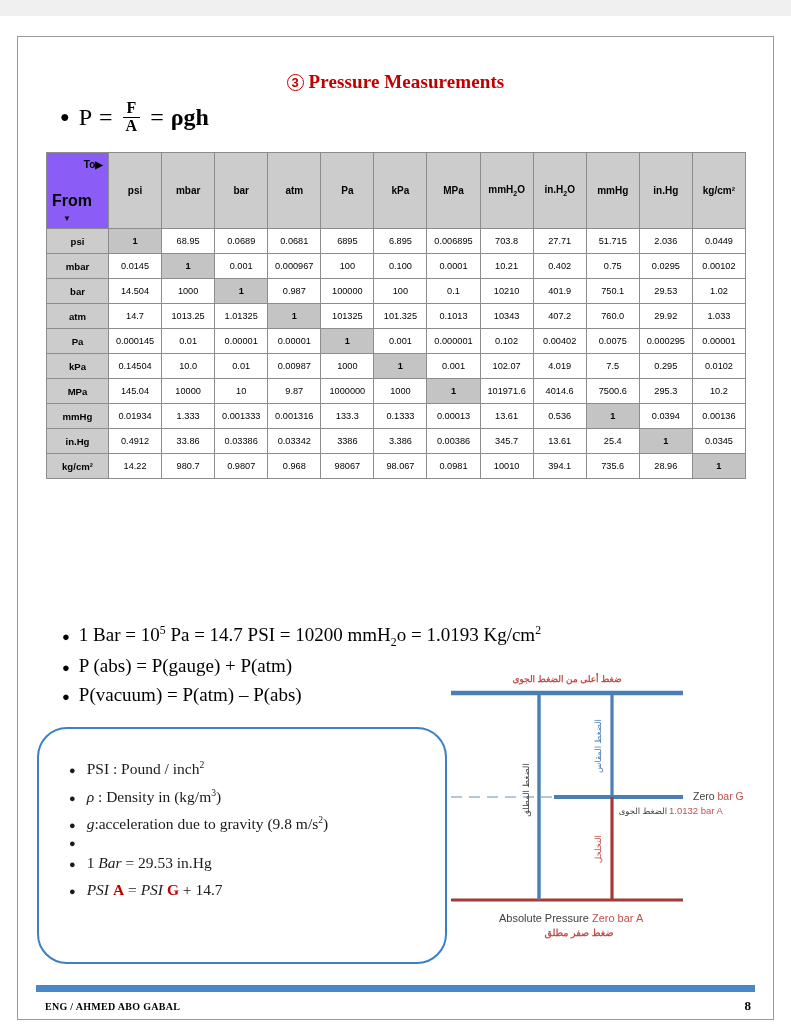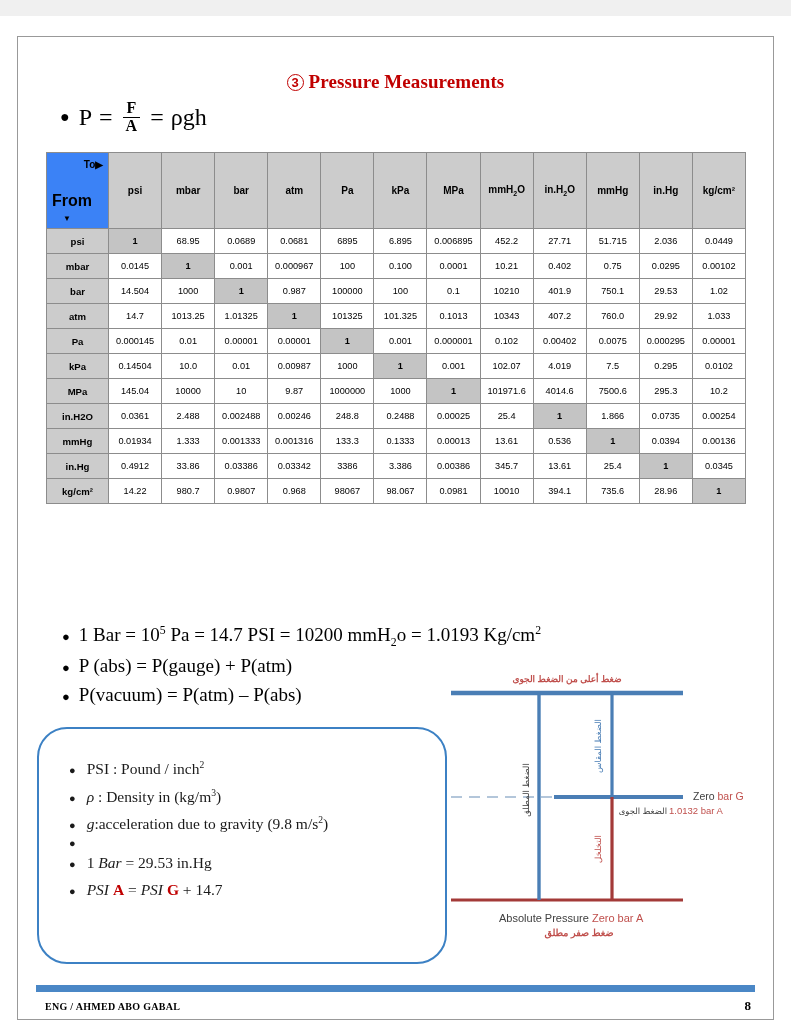--- a/index.html
+++ b/index.html
@@ -111,21 +111,21 @@
     white-space: nowrap;
   }
   table.conv thead th {
     background: #cccccc;
     font-weight: bold;
     height: 76px;
     font-size: 10px;
   }
   table.conv thead th.corner {
     position: relative;
-    background: #3b82f6;
+    background: #8b5cf6;
   }
   .corner-to {
     position: absolute;
     right: 5px; top: 6px;
     font-size: 10px;
     font-weight: bold;
   }
   .corner-from {
     position: absolute;
     left: 5px; bottom: 18px;
@@ -244,21 +244,21 @@
 
   <div id="main-formula">
     <span class="bullet">●</span>
     <span>P</span>
     <span>=</span>
     <span class="frac">
       <span class="num">F</span>
       <span class="den">A</span>
     </span>
     <span>=</span>
-    <span style="font-weight:normal">ρgh</span>
+    <span style="font-weight:bold">ρgh</span>
   </div>
 
   <div id="conv-table-wrap">
     <table class="conv">
       <colgroup>
           <col class="c0">
         </colgroup>
       <thead>
         <tr>
           <th class="corner">
@@ -283,21 +283,21 @@
       <tbody>
           <tr>
             <th class="rowhead">psi</th>
             <td class="diag">1</td>
             <td>68.95</td>
             <td>0.0689</td>
             <td>0.0681</td>
             <td>6895</td>
             <td>6.895</td>
             <td>0.006895</td>
-            <td>452.2</td>
+            <td>703.8</td>
             <td>27.71</td>
             <td>51.715</td>
             <td>2.036</td>
             <td>0.0449</td>
           </tr>
           <tr>
             <th class="rowhead">mbar</th>
             <td>0.0145</td>
             <td class="diag">1</td>
             <td>0.001</td>
@@ -378,35 +378,20 @@
             <td>10</td>
             <td>9.87</td>
             <td>1000000</td>
             <td>1000</td>
             <td class="diag">1</td>
             <td>101971.6</td>
             <td>4014.6</td>
             <td>7500.6</td>
             <td>295.3</td>
             <td>10.2</td>
-          </tr>
-          <tr>
-            <th class="rowhead">in.H2O</th>
-            <td>0.0361</td>
-            <td>2.488</td>
-            <td>0.002488</td>
-            <td>0.00246</td>
-            <td>248.8</td>
-            <td>0.2488</td>
-            <td>0.00025</td>
-            <td>25.4</td>
-            <td class="diag">1</td>
-            <td>1.866</td>
-            <td>0.0735</td>
-            <td>0.00254</td>
           </tr>
           <tr>
             <th class="rowhead">mmHg</th>
             <td>0.01934</td>
             <td>1.333</td>
             <td>0.001333</td>
             <td>0.001316</td>
             <td>133.3</td>
             <td>0.1333</td>
             <td>0.00013</td>

